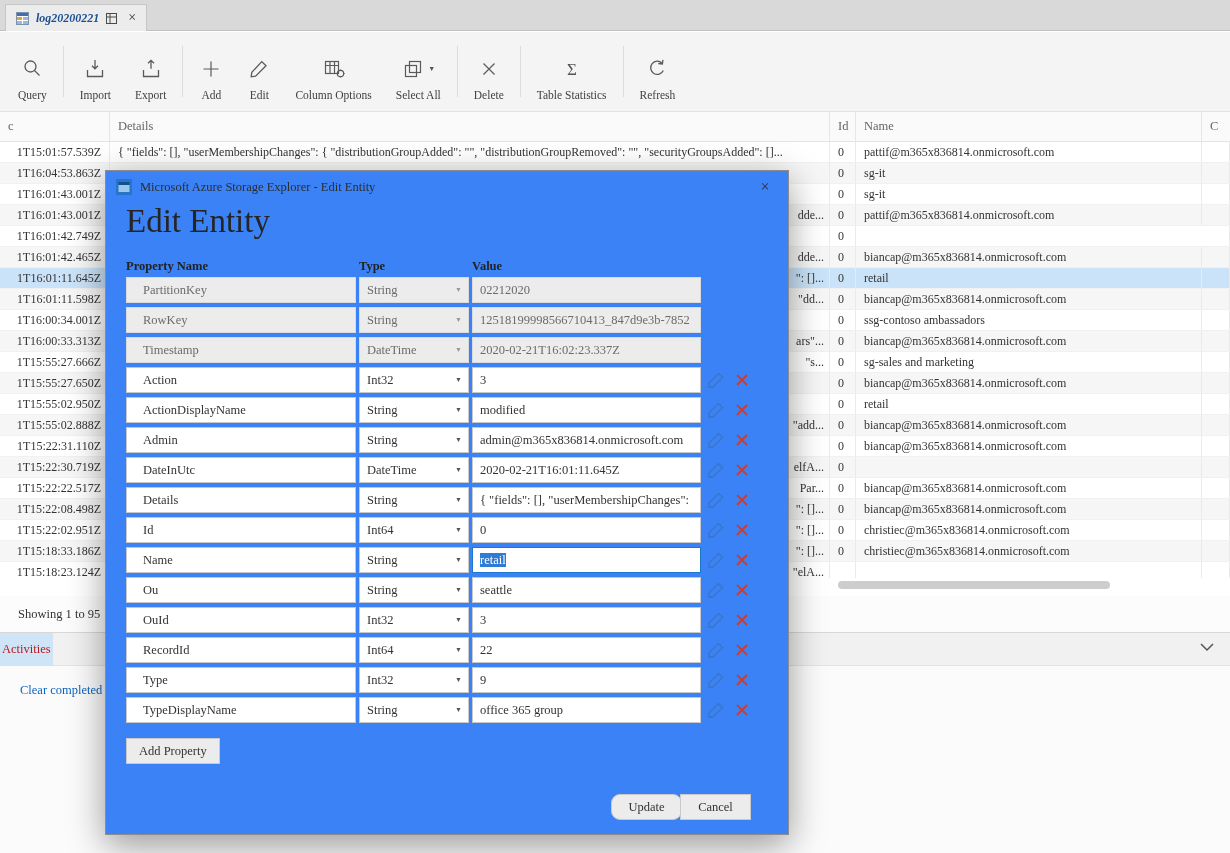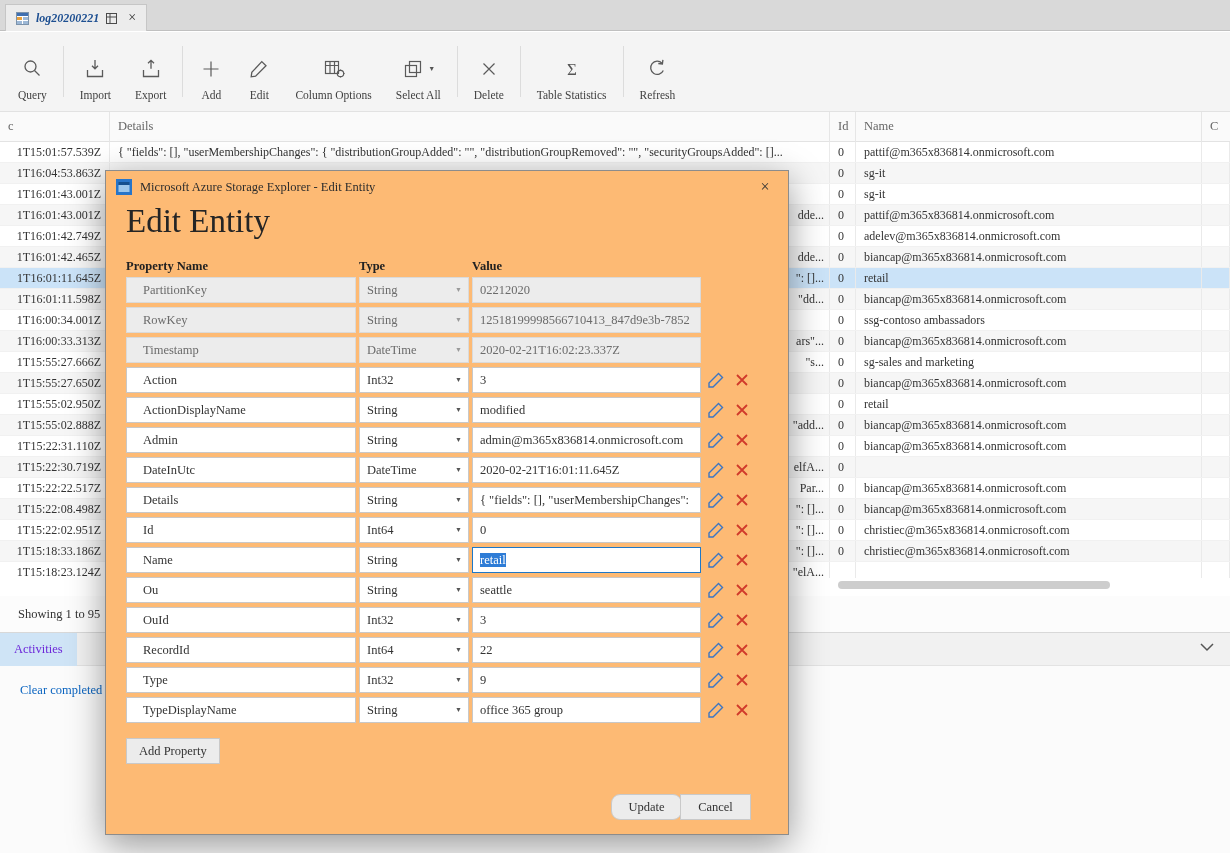--- a/index.html
+++ b/index.html
@@ -40,26 +40,26 @@
       box-sizing:border-box;padding:0 8px;overflow:hidden;white-space:nowrap;}
   .td.col-time{text-align:right;}
   .dfrag{position:absolute;right:5px;top:0;}
   .hthumb{position:absolute;left:838px;top:581px;width:272px;height:8px;border-radius:4px;background:#cdcdcd;}
 
   
   .status{position:absolute;left:0;top:596px;width:100%;height:36px;background:#fcfcfc;}
   .status span{position:absolute;left:18px;top:11px;font-size:12.5px;}
   .activities{position:absolute;left:0;top:632px;width:100%;height:221px;background:#fbfbfb;border-top:1px solid #d8d8d8;box-sizing:border-box;}
   .act-header{position:absolute;left:0;top:0;width:100%;height:33px;background:#f1f1f1;border-bottom:1px solid #e3e3e3;box-sizing:border-box;}
-  .act-tab{position:absolute;left:0;top:0;height:33px;padding:0 14px;background:#cfe4f6;display:flex;align-items:center;font-size:12.5px;color:#6d28d9;}
+  .act-tab{position:absolute;left:0;top:0;height:33px;padding:0 2px;background:#cfe4f6;display:flex;align-items:center;font-size:12.5px;color:#b91c1c;}
   .act-chevron{position:absolute;right:16px;top:10px;}
   .act-link{position:absolute;left:20px;top:50px;font-size:12.5px;color:#0a64c0;}
 
   
-  .dialog{position:absolute;left:105px;top:170px;width:684px;height:665px;background:#fdba74;border:1px solid #8c8c8c;
+  .dialog{position:absolute;left:105px;top:170px;width:684px;height:665px;background:#3b82f6;border:1px solid #8c8c8c;
           box-shadow:0 10px 34px rgba(0,0,0,.4);z-index:20;box-sizing:border-box;}
   .dlg-titlebar{position:absolute;left:0;top:0;width:100%;height:32px;display:flex;align-items:center;gap:8px;padding-left:10px;box-sizing:border-box;}
   .dlg-title{font-size:12.5px;color:#2d2d2d;}
   .dlg-close{position:absolute;right:0;top:0;width:46px;height:32px;display:flex;align-items:center;justify-content:center;font-size:16px;color:#333;}
   .dlg-heading{position:absolute;left:20px;top:32px;font-size:33px;font-weight:normal;color:#252525;}
   .dlg-cols{position:absolute;left:20px;top:88px;width:644px;height:16px;font-weight:bold;font-size:12.5px;color:#222;}
   .hc-prop{position:absolute;left:0;}
   .hc-type{position:absolute;left:233px;}
   .hc-value{position:absolute;left:346px;}
   .dlg-rows{position:absolute;left:20px;top:104px;width:644px;}
@@ -278,21 +278,20 @@
     <div class="td col-more"></div>
   </div>
 
   <div class="trow">
     <div class="td col-time">1T16:01:42.749Z</div>
     <div class="td col-details">
       <span class="dfull"></span>
       <span class="dfrag"></span>
     </div>
     <div class="td col-id">0</div>
-    <div class="td col-name">adelev@m365x836814.onmicrosoft.com</div>
     <div class="td col-more"></div>
   </div>
 
   <div class="trow">
     <div class="td col-time">1T16:01:42.465Z</div>
     <div class="td col-details">
       <span class="dfull"></span>
       <span class="dfrag">dde...</span>
     </div>
     <div class="td col-id">0</div>

